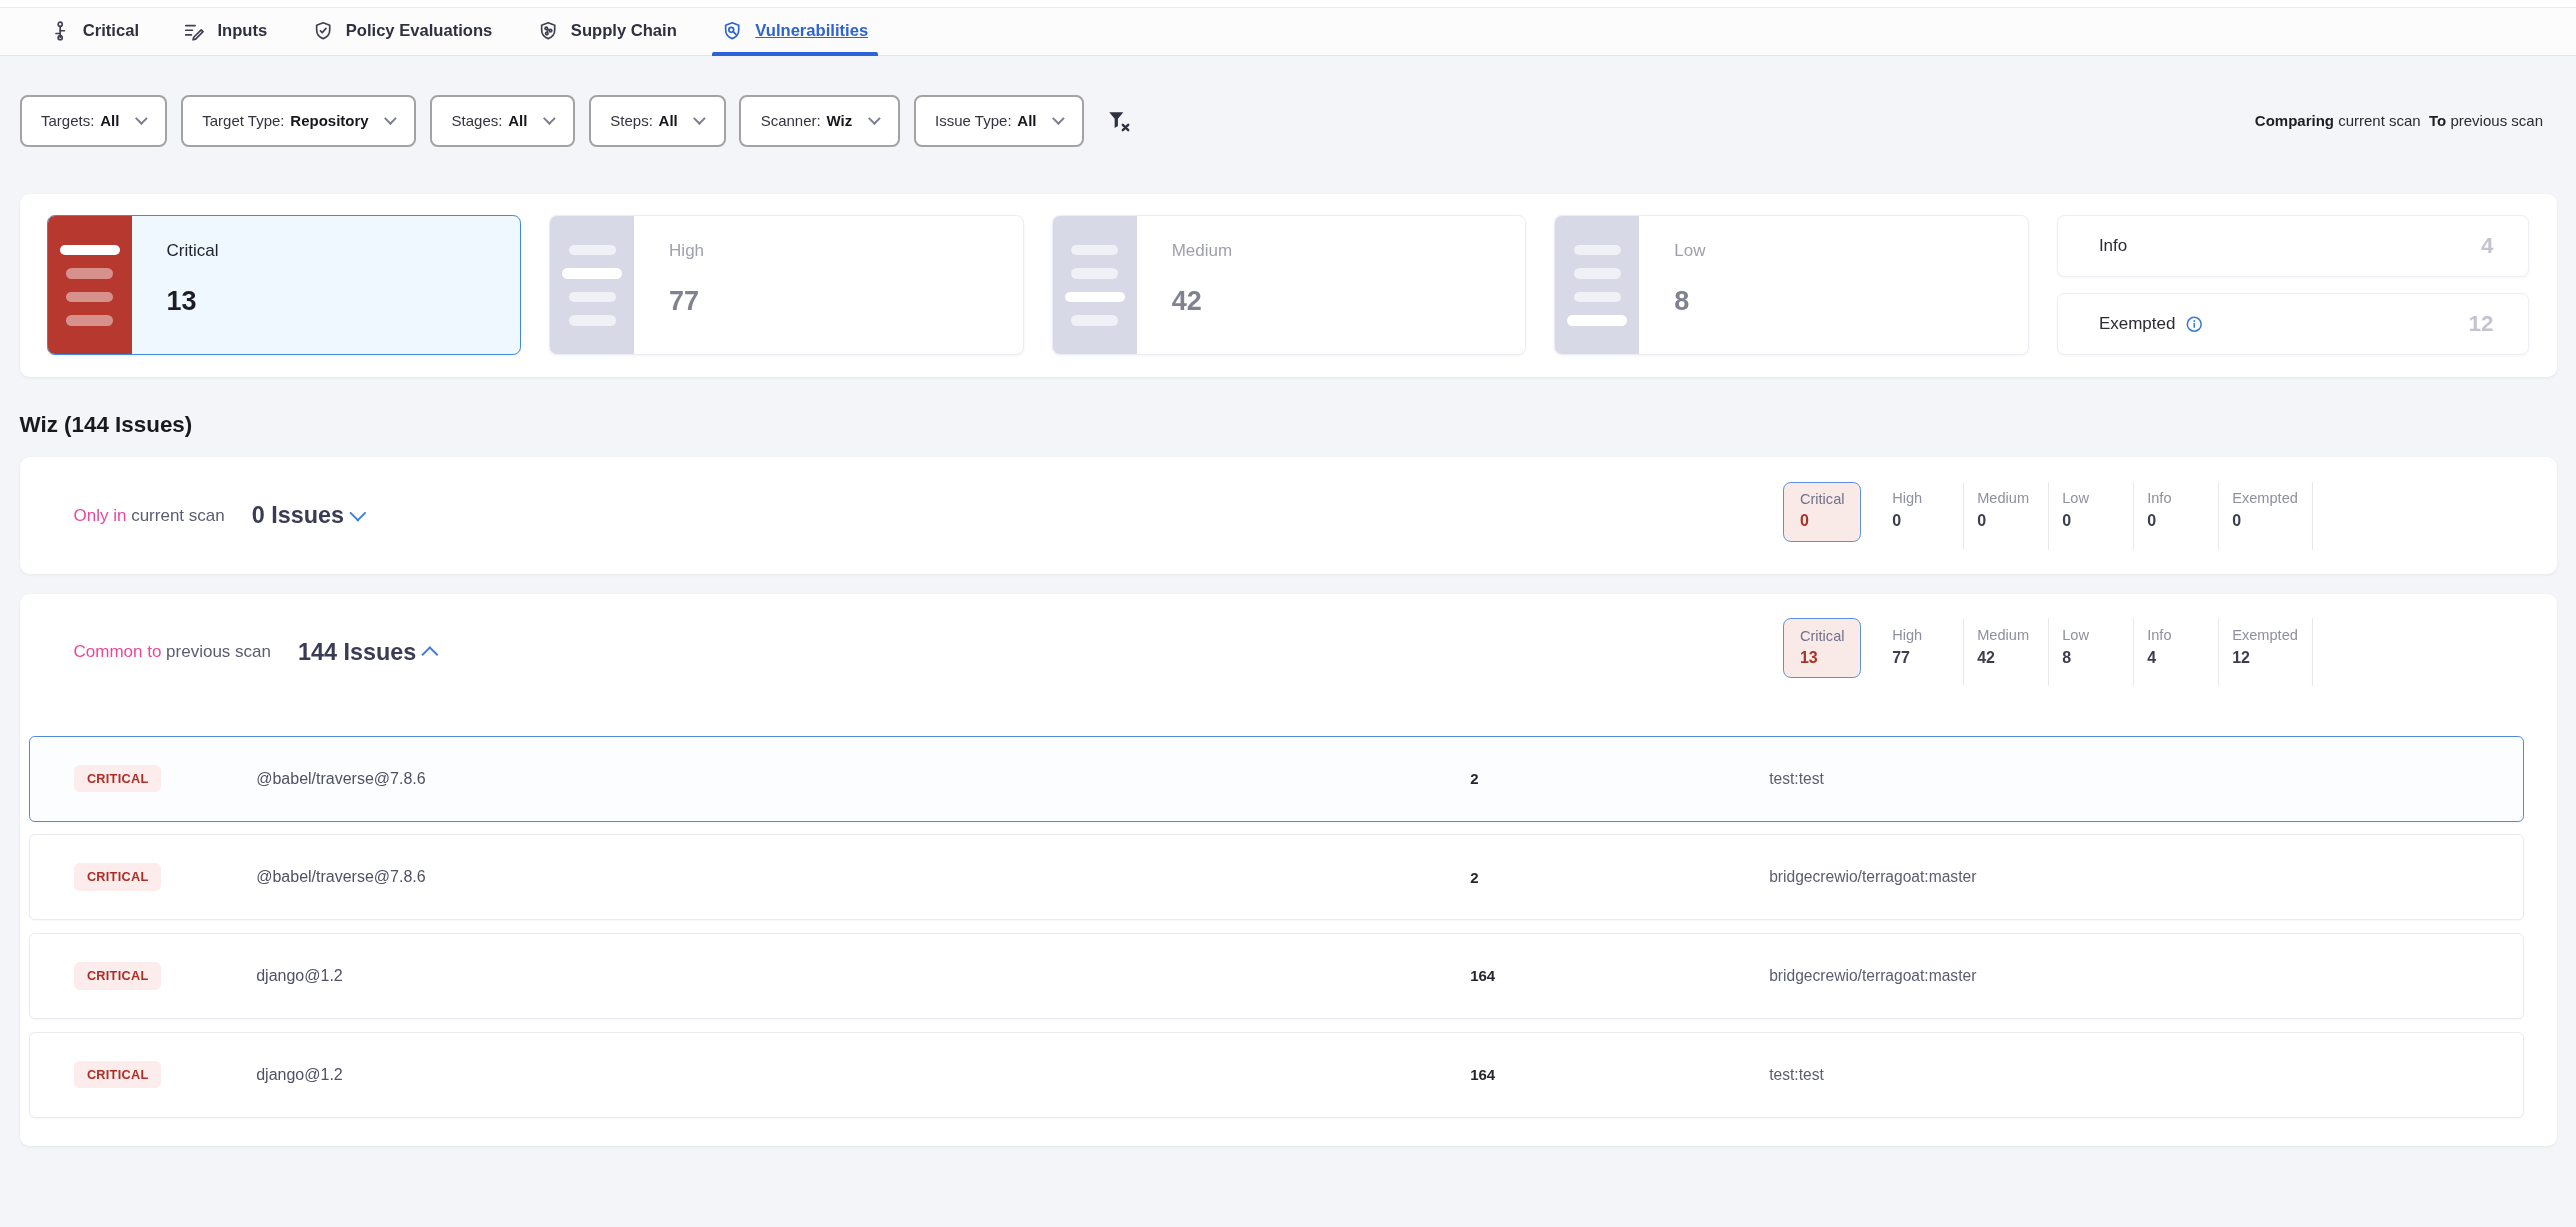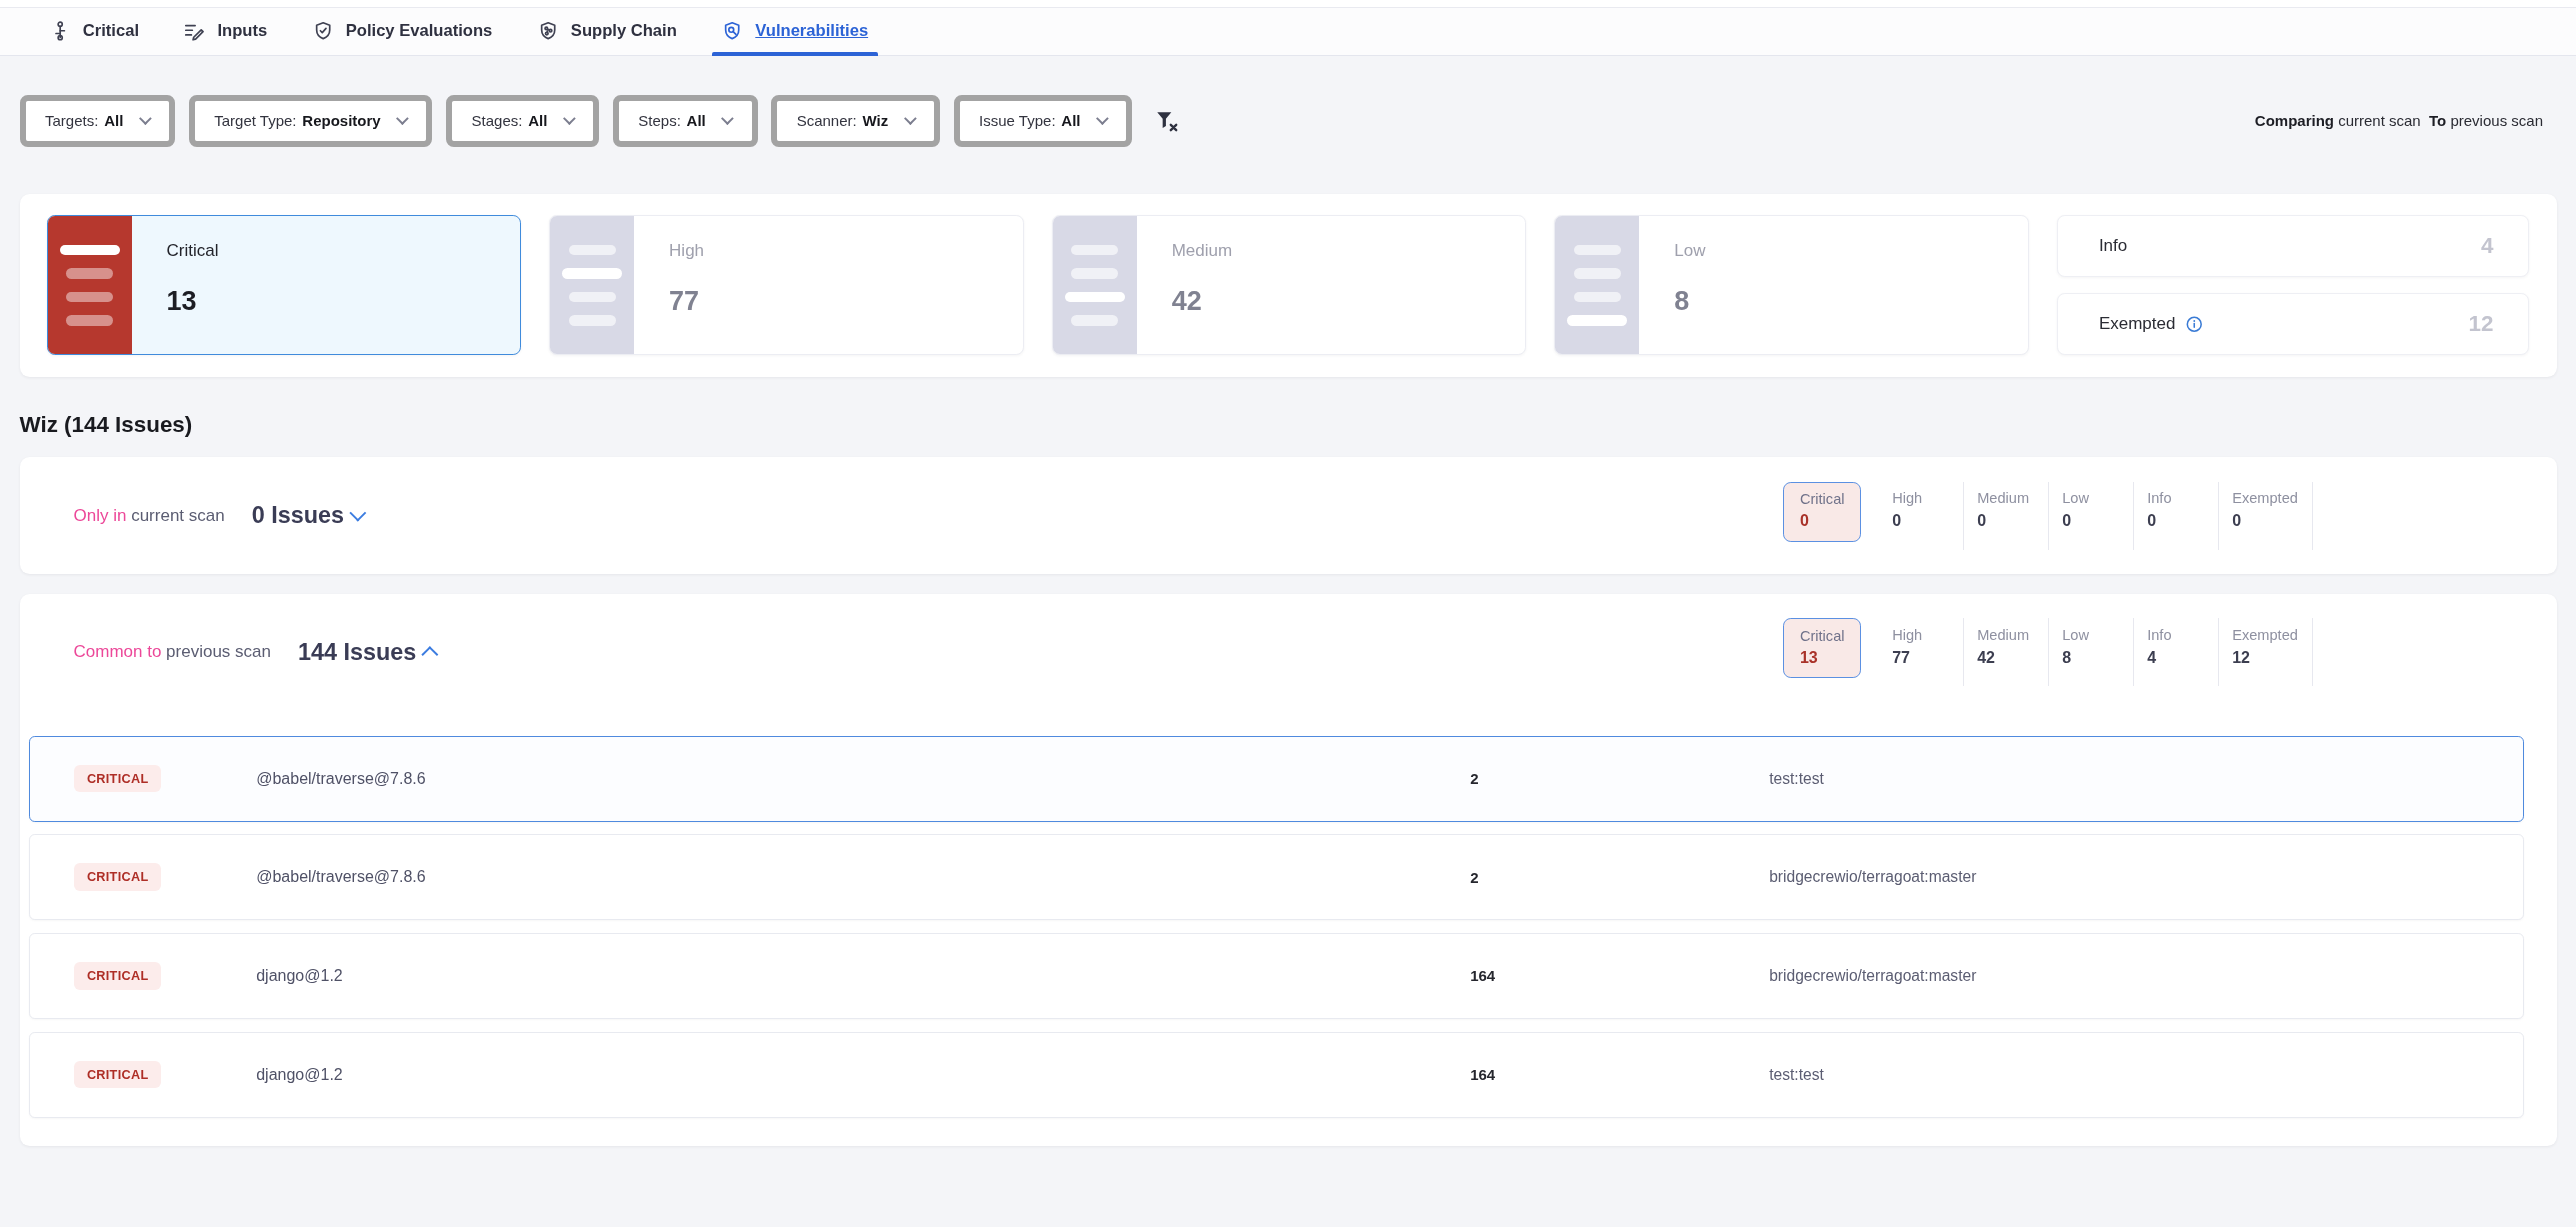--- a/index.html
+++ b/index.html
@@ -11,21 +11,21 @@
   .tabbar { height:48px; background:#fcfcfd; border-bottom:1px solid #e4e6ee; display:flex; align-items:stretch; padding-left:39px; }
   .tab { display:flex; align-items:center; gap:11.7px; padding:0 9.7px; margin-right:25px; position:relative; cursor:pointer;
          font-size:16.6px; font-weight:700; color:#2f3140; }
   .tab svg { width:22.4px; height:22.4px; stroke:#3f4152; fill:none; stroke-width:1.8; stroke-linecap:round; stroke-linejoin:round; }
   .tab.active { color:#2c63d6;text-decoration:underline; }
   .tab.active svg { stroke:#2c63d6; }
   .tab.active::after { content:""; position:absolute; left:0; right:0; bottom:-1px; height:3.9px; background:#2c63d6; border-radius:1.9px 1.9px 0 0; }
 
   
   .filters { display:flex; align-items:center; margin:39px 33px 0 19.5px; }
-  .fbtn { height:52px; background:#fff; border:6px solid #a3a3a3; border-radius:7.8px; display:flex; align-items:center;
+  .fbtn { height:52px; background:#fff; border:2px solid #a3a3a3; border-radius:7.8px; display:flex; align-items:center;
           padding:0 19.5px; margin-right:13.6px; font-size:15px; color:#33343f; cursor:pointer; }
   .fbtn b { color:#17181d; margin-left:5.8px; font-weight:700; }
   .chev { width:8.8px; height:8.8px; border-right:2.1px solid #7c7e8f; border-bottom:2.1px solid #7c7e8f; transform:rotate(45deg); margin-left:17.5px; margin-top:-3.9px; }
   .funnel { margin-left:7.8px; cursor:pointer; display:flex; align-items:center; }
   .funnel svg { width:26px; height:26px; }
   .comparing { margin-left:auto; font-size:15px; color:#1d1e25; }
   .comparing b { font-weight:700; }
   .comparing span.plain { font-weight:400; color:#2a2b33; }
 
   

